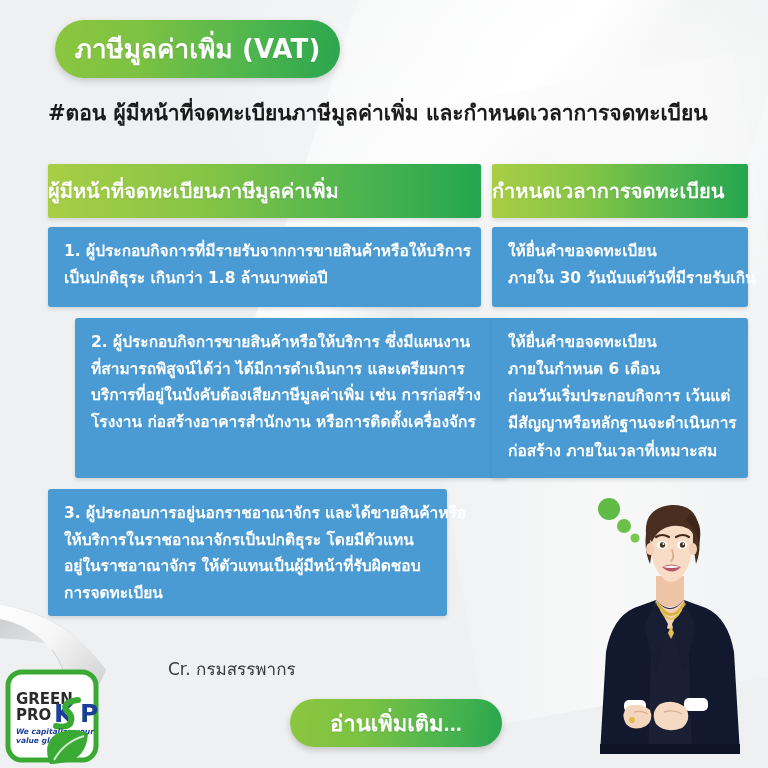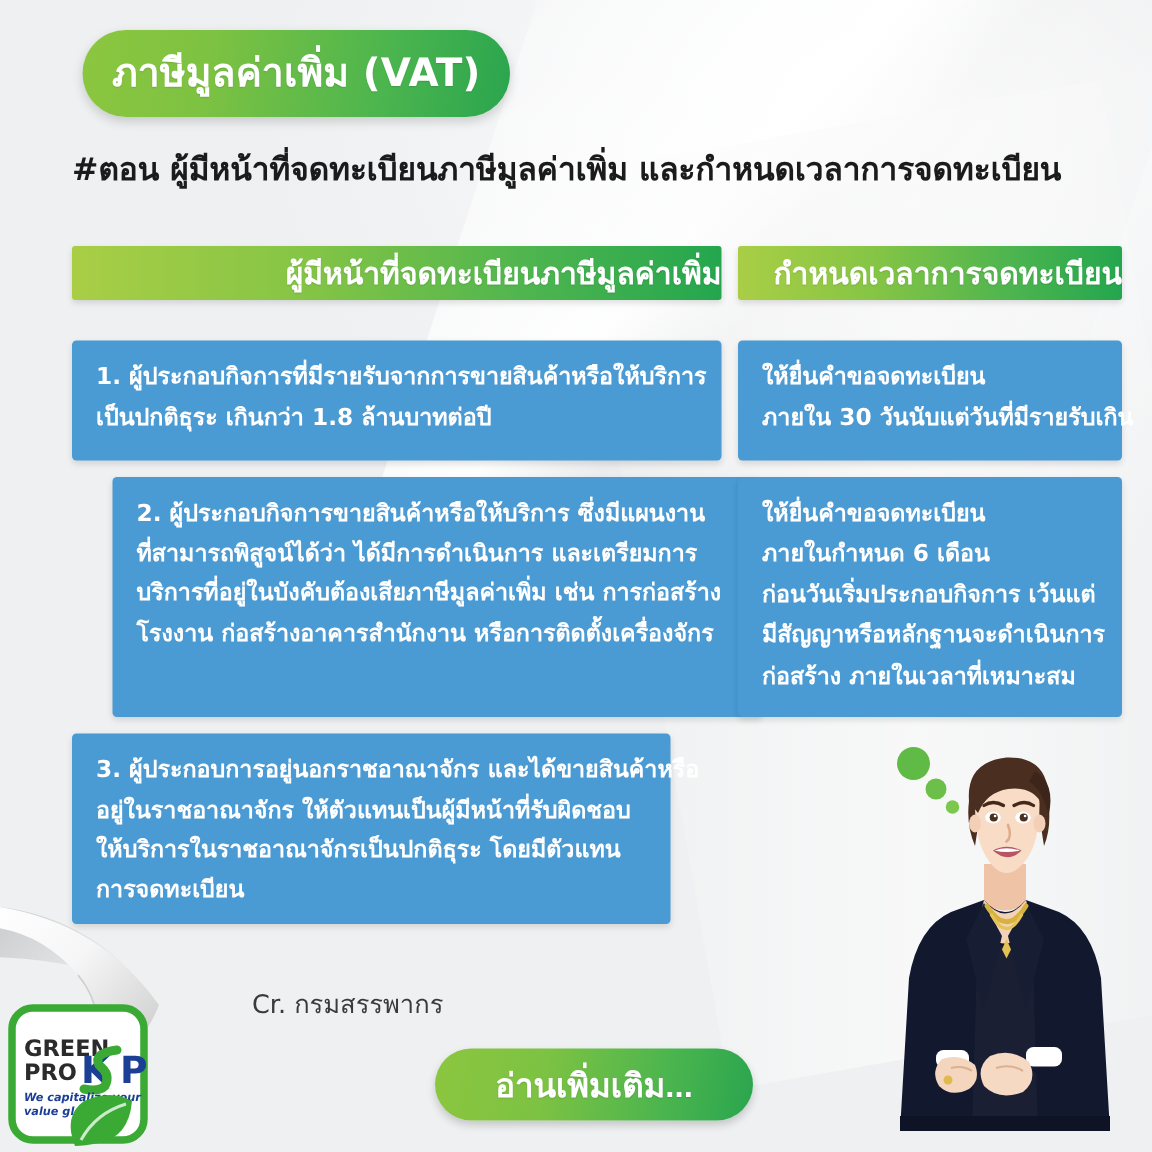--- a/index.html
+++ b/index.html
@@ -52,22 +52,22 @@
   
   #subtitle {
     position:absolute; left:48px; top:100px;
     width:700px;
     font-size:21px; font-weight:bold; color:#1b1b1b;
     line-height:1.25; white-space:nowrap;
   }
 
   
   .col-header {
-    position:absolute; height:36px;
-    display:flex; align-items:center; justify-content:flex-end;
+    position:absolute; height:54px;
+    display:flex; align-items:center; justify-content:flex-start;
     border-radius:2px;
     background:linear-gradient(90deg,#a9ce45 0%,#86c545 35%,#4cb44f 72%,#24a64e 100%);
     box-shadow:0 2px 4px rgba(0,0,0,.13);
   }
   .col-header .t {
     color:#ffffff; font-size:20px; font-weight:bold;
     white-space:nowrap; text-shadow:0 1px 1px rgba(0,0,0,.12);
   }
   #header-left  { left:48px;  top:164px; width:433px; }
   #header-right { left:492px; top:164px; width:256px; }
@@ -160,22 +160,22 @@
 
     <div class="card" id="card-l2">
       <p>2. ผู้ประกอบกิจการขายสินค้าหรือให้บริการ ซึ่งมีแผนงาน</p>
       <p>ที่สามารถพิสูจน์ได้ว่า ได้มีการดำเนินการ และเตรียมการ</p>
       <p>บริการที่อยู่ในบังคับต้องเสียภาษีมูลค่าเพิ่ม เช่น การก่อสร้าง</p>
       <p>โรงงาน ก่อสร้างอาคารสำนักงาน หรือการติดตั้งเครื่องจักร</p>
     </div>
 
     <div class="card" id="card-l3">
       <p>3. ผู้ประกอบการอยู่นอกราชอาณาจักร และได้ขายสินค้าหรือ</p>
+      <p>ให้บริการในราชอาณาจักรเป็นปกติธุระ โดยมีตัวแทน</p>
       <p>อยู่ในราชอาณาจักร ให้ตัวแทนเป็นผู้มีหน้าที่รับผิดชอบ</p>
-      <p>ให้บริการในราชอาณาจักรเป็นปกติธุระ โดยมีตัวแทน</p>
       <p>การจดทะเบียน</p>
     </div>
   </div>
 
   <div class="col-header" id="header-right">
     <span class="t">กำหนดเวลาการจดทะเบียน</span>
   </div>
 
   <div class="col-right">
     <div class="card" id="card-r1">

